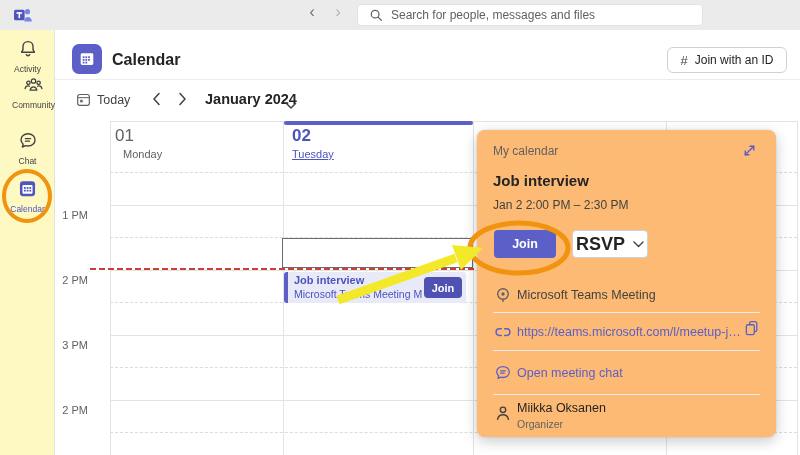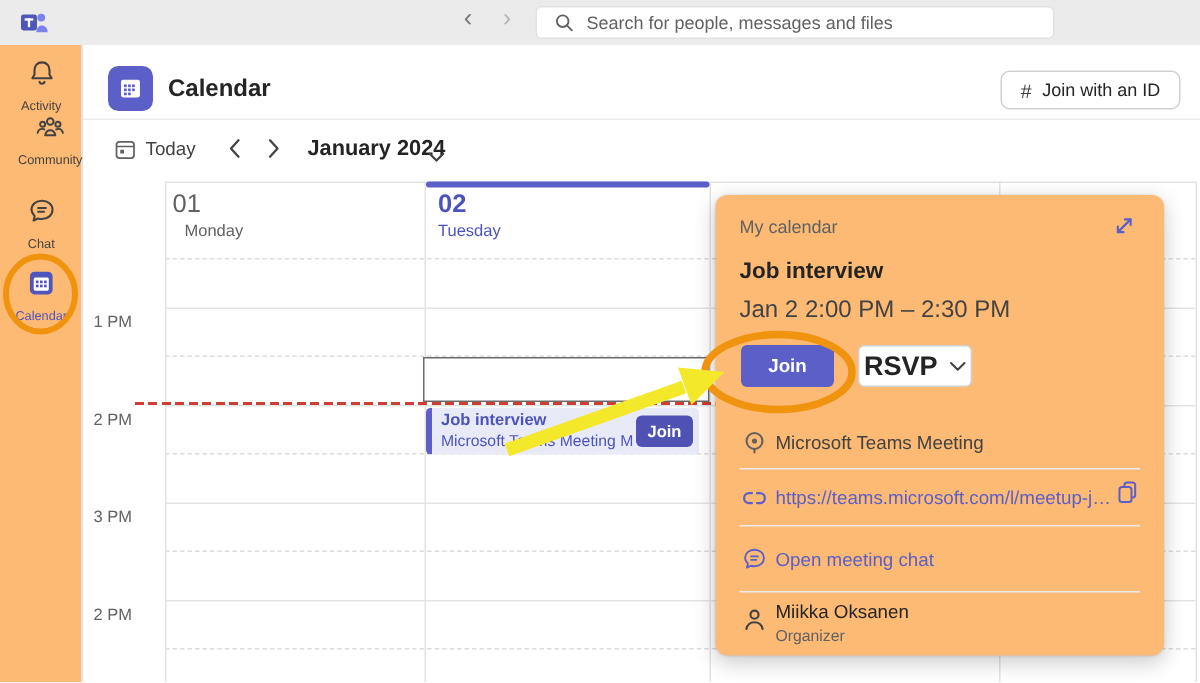--- a/index.html
+++ b/index.html
@@ -11,36 +11,36 @@
   .topbar { position:absolute; left:0; top:0; width:800px; height:30px; background:#ebebeb; z-index:30; }
   .logo { position:absolute; left:13px; top:6px; width:20px; height:18px; }
   .nav-chev { position:absolute; top:2px; font-size:17px; color:#8f8f8f; width:20px; text-align:center; cursor:default; }
   .nav-back { left:302px; color:#767676; }
   .nav-fwd { left:328px; color:#b5b5b5; }
   .searchbox { position:absolute; left:357px; top:4px; width:346px; height:22px; background:#fff; border:1px solid #e2e2e2;
     border-radius:4px; display:flex; align-items:center; padding-left:11px; gap:8px; }
   .searchbox span { font-size:12px; color:#616161; }
 
   
-  .sidebar { position:absolute; left:0; top:30px; width:55px; height:425px; background:#fdba74; z-index:25; border-right:1px solid #e3e3e3; }
+  .sidebar { position:absolute; left:0; top:30px; width:55px; height:425px; background:#fef9c3; z-index:25; border-right:1px solid #e3e3e3; }
   .side-item { position:absolute; left:0; width:55px; text-align:center; cursor:pointer; }
   .side-item .lbl { display:block; font-size:8.5px; color:#424242; margin-top:1px; }
   .side-item.active .lbl { color:#4f55bd; }
 
   
   .main-bg { position:absolute; left:55px; top:30px; width:745px; height:425px; background:#fff; }
   .app-header { position:absolute; left:55px; top:30px; width:745px; height:50px; border-bottom:1px solid #ececec; background:#fff; }
   .cal-tile { position:absolute; left:72px; top:44px; width:30px; height:30px; background:#5b5fc7; border-radius:7px; display:flex; align-items:center; justify-content:center; }
   .app-title { position:absolute; left:112px; top:51px; font-size:16px; font-weight:bold; color:#242424; }
   .joinid-btn { position:absolute; left:667px; top:47px; width:120px; height:26px; background:#fff; border:1px solid #d1d1d1; border-radius:6px;
     display:flex; align-items:center; justify-content:center; gap:7px; cursor:pointer; }
   .joinid-btn .hash { font-size:13px; color:#424242; }
   .joinid-btn .txt { font-size:12px; color:#242424; }
 
-  .toolbar-today { position:absolute; left:76px; top:92px; display:flex; align-items:flex-start; gap:6px; cursor:pointer; }
+  .toolbar-today { position:absolute; left:76px; top:92px; display:flex; align-items:center; gap:6px; cursor:pointer; }
   .toolbar-today span { font-size:12.5px; color:#424242; }
   .tb-chev { position:absolute; top:92px; cursor:pointer; }
   .month-label { position:absolute; left:205px; top:91px; font-size:14.5px; font-weight:bold; color:#242424; cursor:pointer; }
   .month-caret { position:absolute; left:285px; top:96px; }
 
   
   .hline { position:absolute; left:110px; width:687px; height:0; border-top:1px solid #e3e3e3; z-index:1; }
   .hline.dot { border-top:1px dashed #dcdcdc; }
   .vline { position:absolute; width:0; border-left:1px solid #e3e3e3; z-index:1; }
   .tue-bar { position:absolute; left:284px; top:121px; width:189px; height:4px; background:#5b5fc7; border-radius:2px; z-index:2; }
@@ -60,21 +60,21 @@
   .event .t2 { position:absolute; left:6px; top:16px; font-size:10.5px; color:#4b53bc; white-space:nowrap; width:128px; overflow:hidden; }
   .event-join { position:absolute; left:136px; top:5px; width:38px; height:21px; background:#4f52b2; border-radius:4px; color:#fff;
     font-size:11px; font-weight:bold; display:flex; align-items:center; justify-content:center; cursor:pointer; }
 
   
   .popup { position:absolute; left:477px; top:130px; width:299px; height:307px; background:#fdba74; border-radius:8px;
     box-shadow:0 4px 14px rgba(0,0,0,.22), 0 0 2px rgba(0,0,0,.12); z-index:20; }
   .pp-cal { position:absolute; left:16px; top:14px; font-size:12px; color:#616161; }
   .pp-expand { position:absolute; right:18px; top:12px; cursor:pointer; }
   .pp-title { position:absolute; left:16px; top:42px; font-size:15px; font-weight:bold; color:#242424; }
-  .pp-time { position:absolute; left:16px; top:68px; font-size:16px; color:#424242; }
+  .pp-time { position:absolute; left:16px; top:68px; font-size:12px; color:#424242; }
   .pp-join { position:absolute; left:17px; top:100px; width:62px; height:28px; background:#5b5fc7; border:none; border-radius:4px;
     color:#fff; font-size:12.5px; font-weight:bold; cursor:pointer; font-family:inherit; }
   .pp-rsvp { position:absolute; left:95px; top:100px; width:76px; height:28px; background:#fff; border:1px solid #d1d1d1; border-radius:4px;
     display:flex; align-items:center; justify-content:center; gap:8px; cursor:pointer; }
   .pp-rsvp span { font-size:18px; font-weight:bold; color:#242424; }
   .pp-row { position:absolute; left:0; width:299px; display:flex; align-items:center; }
   .pp-row .ic { position:absolute; left:16px; width:20px; display:flex; justify-content:center; }
   .pp-row .tx { position:absolute; left:40px; font-size:12.5px; color:#424242; }
   .pp-div { position:absolute; left:16px; width:267px; border-top:1px solid #ececec; }
   .pp-link { color:#5b5fc7 !important; max-width:226px; white-space:nowrap; overflow:hidden; text-overflow:ellipsis; cursor:pointer; }
@@ -215,21 +215,21 @@
     <div class="vline" style="left:283px; top:121px; height:334px;"></div>
     <div class="vline" style="left:473px; top:121px; height:334px;"></div>
     <div class="vline" style="left:666px; top:121px; height:334px;"></div>
     <div class="vline" style="left:797px; top:121px; height:334px;"></div>
   </div>
 
   <div class="tue-bar"></div>
   <div class="day-num" style="left:115px;">01</div>
   <div class="day-name" style="left:123px;">Monday</div>
   <div class="day-num day-active" style="left:292px;">02</div>
-  <div class="day-name day-name-active" style="left:292px;">Tuesday</div>
+  <div class="day-name day-name-active" style="left:292px;text-decoration:underline;">Tuesday</div>
 
   <div class="time-lbl" style="top:209px;">1 PM</div>
   <div class="time-lbl" style="top:274px;">2 PM</div>
   <div class="time-lbl" style="top:339px;">3 PM</div>
   <div class="time-lbl" style="top:404px;">2 PM</div>
 
   <div class="slot-box"></div>
   <div class="red-line"></div>
 
   <div class="event">

